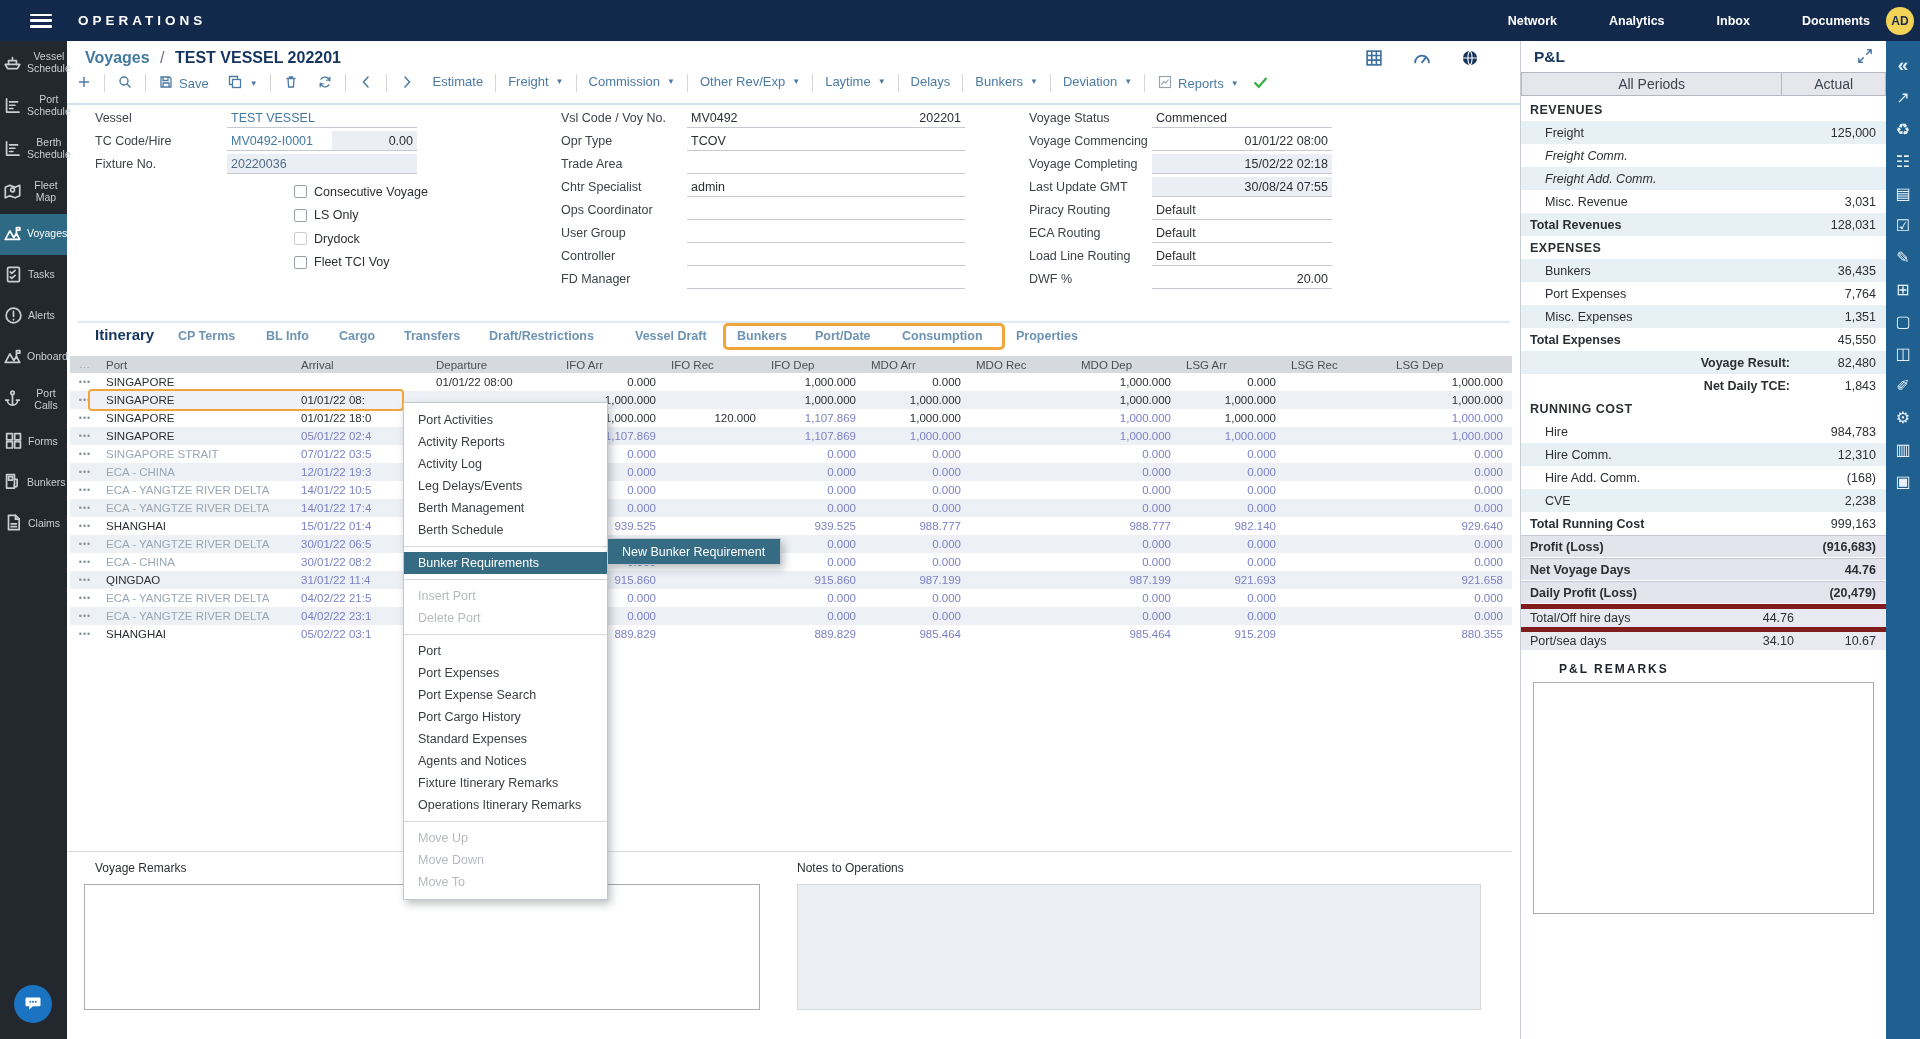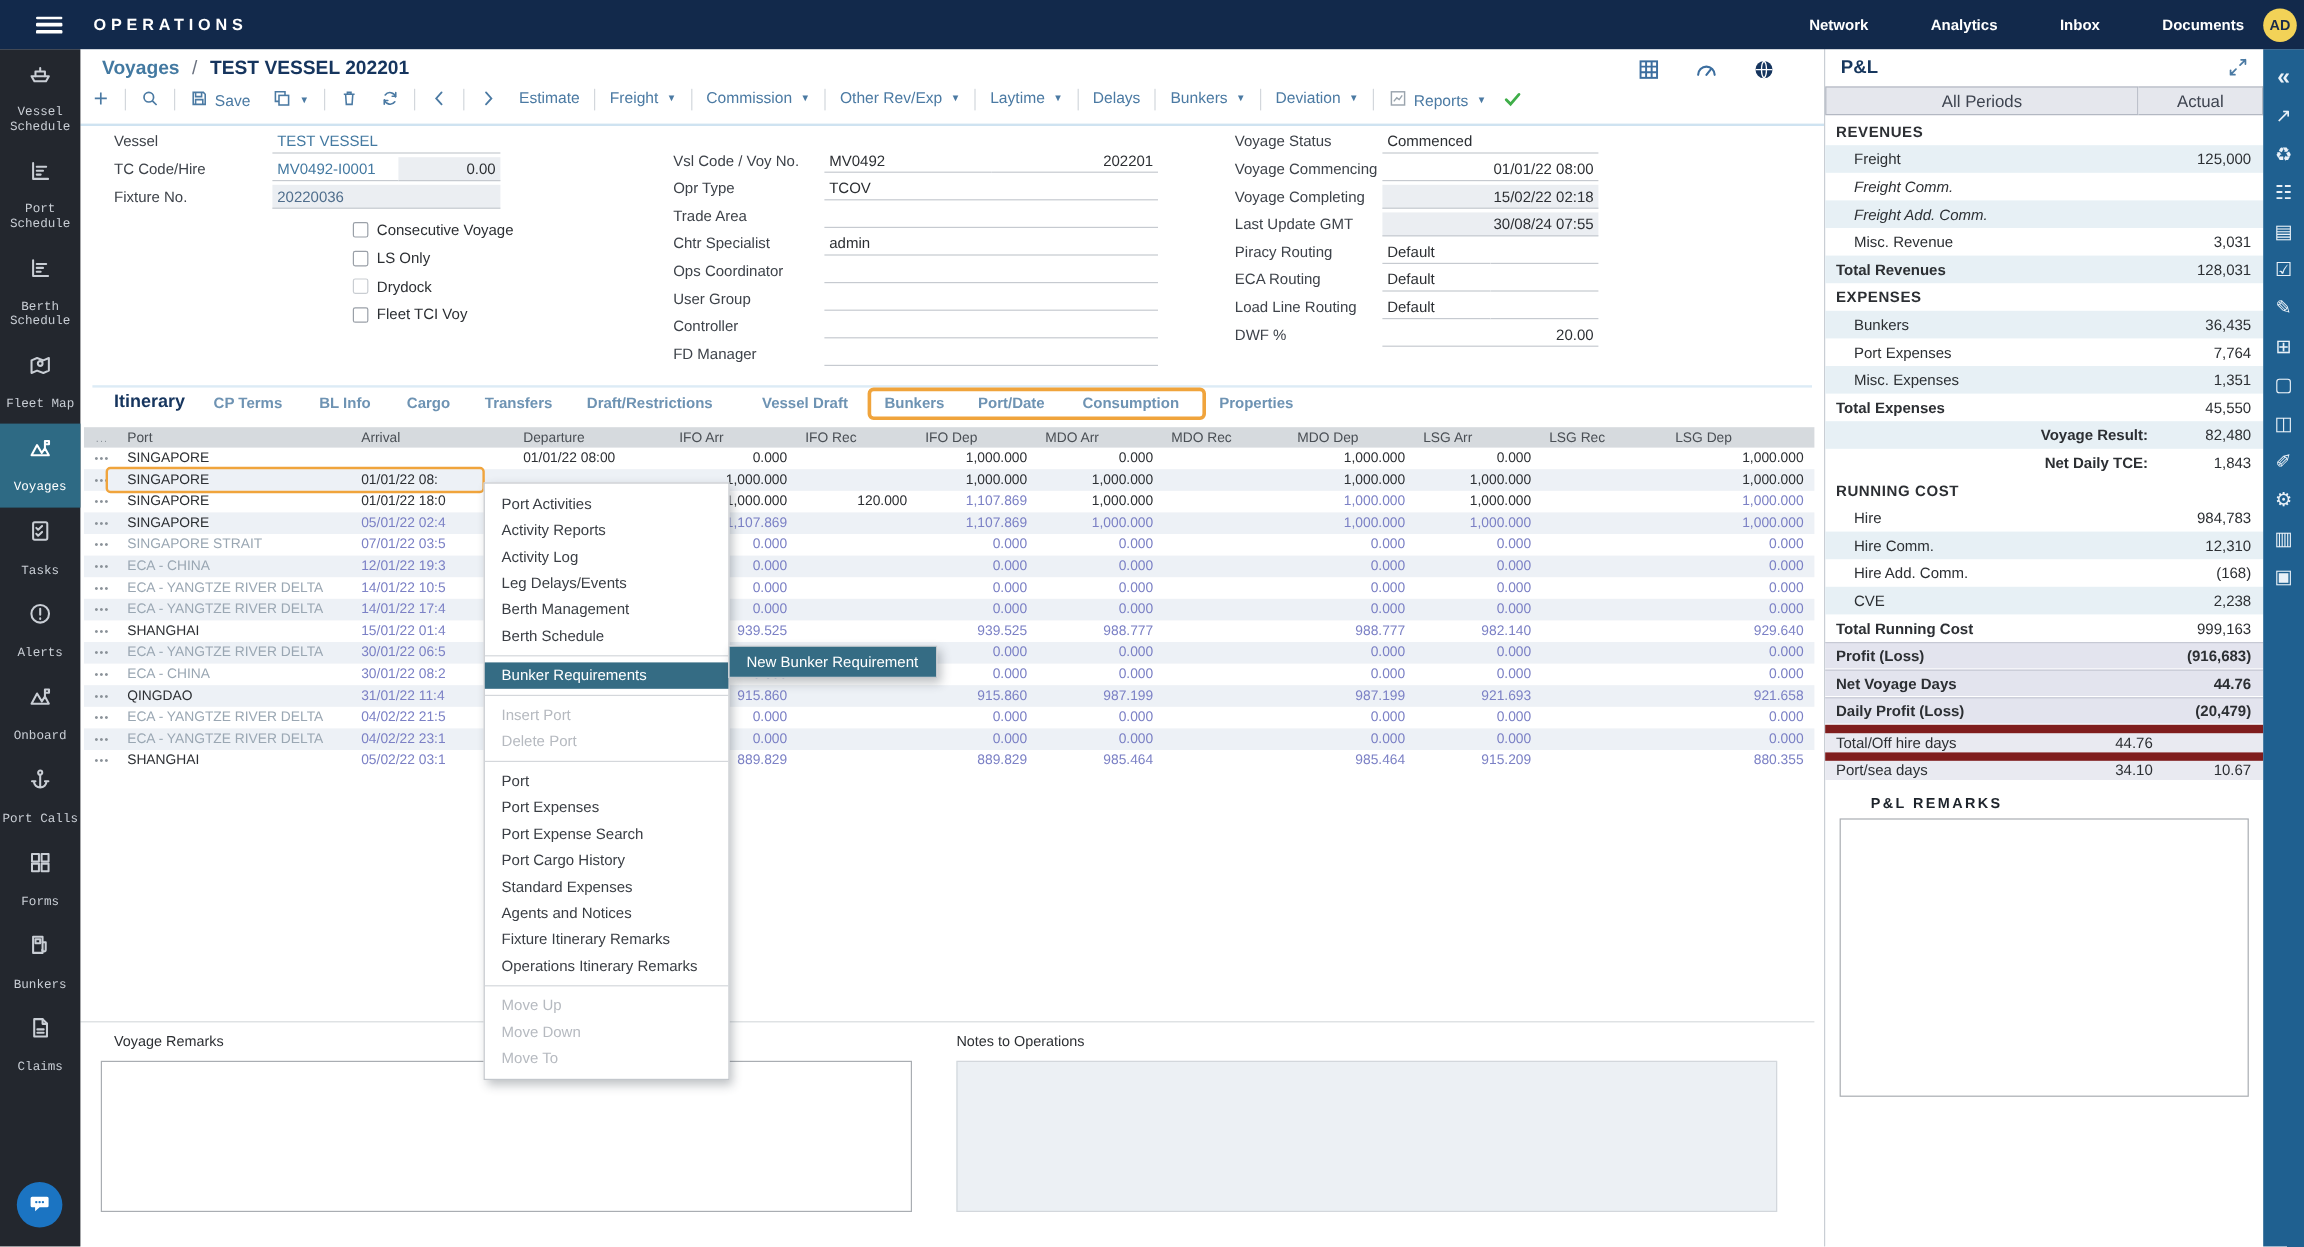--- a/index.html
+++ b/index.html
@@ -14,22 +14,22 @@
   .hamburger span { display:block; height:2.5px; background:#fff; border-radius:1px; }
   .brand { margin-left:26px; font-weight:bold; font-size:13.5px; letter-spacing:4px; }
   .topnav { margin-left:auto; display:flex; align-items:center; gap:52px; margin-right:16px; }
   .topnav .nav-item { font-weight:bold; font-size:12.5px; cursor:pointer; }
   .avatar { width:28px; height:28px; border-radius:50%; background:#f2d257; color:#1b2b4a;
     font-weight:bold; font-size:12px; display:flex; align-items:center; justify-content:center; margin-right:6px; }
 
   
   .sidebar { position:absolute; left:0; top:41px; width:67px; height:998px; background:#23272e;
     display:flex; flex-direction:column; align-items:stretch; z-index:20; }
-  .side-item { padding:9px 2px 10px; display:flex; flex-direction:column; align-items:center; gap:16px;
-    color:#c9ced5; cursor:pointer;font-family:Liberation Mono, monospace; }
+  .side-item { padding:9px 2px 10px; display:flex; flex-direction:row; align-items:center; gap:4px;
+    color:#c9ced5; cursor:pointer; }
   .side-item.active { background:#2e6a84; color:#fff; }
   .side-item .icn { width:22px; height:22px; display:flex; align-items:center; justify-content:center; }
   .side-item .icn svg { width:21px; height:21px; }
   .side-label { font-size:10.5px; text-align:center; line-height:1.15; }
   .chat-fab { position:absolute; left:14px; bottom:16px; width:38px; height:38px; border-radius:50%;
     background:#1b74c2; display:flex; align-items:center; justify-content:center; cursor:pointer; }
   .chat-fab svg { width:20px; height:20px; }
 
   
   .rstrip { position:absolute; left:1886px; top:41px; width:34px; height:998px; background:#1f6090;
@@ -123,21 +123,21 @@
   .pr .lab { padding-left:9px; overflow:hidden; white-space:nowrap; }
   .pr .lab.ind { padding-left:24px; }
   .pr .mid { text-align:right; }
   .pr .val { text-align:right; padding-right:10px; }
   .pr.shade { background:#e7f0f5; }
   .pr.section .lab { font-weight:bold; letter-spacing:0.5px; }
   .pr.total .lab { font-weight:bold; }
   .pr.italic .lab { font-style:italic; }
   .pr.kpi .lab { font-weight:bold; text-align:right; grid-column:1 / span 2; padding-right:4px; }
   .pr.summary { background:#e3e4ee; border-top:1px solid #c6c9d4; border-bottom:1px solid #fff; font-weight:bold; }
-  .pr.split { background:#e9eaf1; border-top:7px solid #7f1d1d; }
+  .pr.split { background:#e9eaf1; border-top:5px solid #7f1d1d; }
   .pnl-rem-label { position:absolute; left:13px; font-weight:bold; letter-spacing:2px; font-size:12px; color:#1d232b;padding-left:25px; }
   .pnl-rem-box { position:absolute; left:12px; width:341px; height:232px; background:#fff; border:1px solid #a9adb2; }
 </style>
 </head>
 <body>
 
 <div class="app">
 
   <div class="topbar">
     <div class="hamburger">
@@ -451,21 +451,21 @@
         </div>
         <div class="cbrow disabled">
           <span class="cb"></span>
           <span>Drydock</span>
         </div>
         <div class="cbrow">
           <span class="cb"></span>
           <span>Fleet TCI Voy</span>
         </div>
       </div>
-    <div class="fcol" style="left:494px; top:80px;" id="form-mid">
+    <div class="fcol" style="left:494px; top:64px;" id="form-mid">
         <div class="frow">
           <div class="flabel" style="width: 126px;">Vsl Code / Voy No.</div>
           <div class="fld" style="width: 139px;">MV0492</div>
           <div class="fld rt" style="width: 139px;">202201</div>
         </div>
         <div class="frow">
           <div class="flabel" style="width: 126px;">Opr Type</div>
           <div class="fld" style="width: 278px;">TCOV</div>
         </div>
         <div class="frow">

